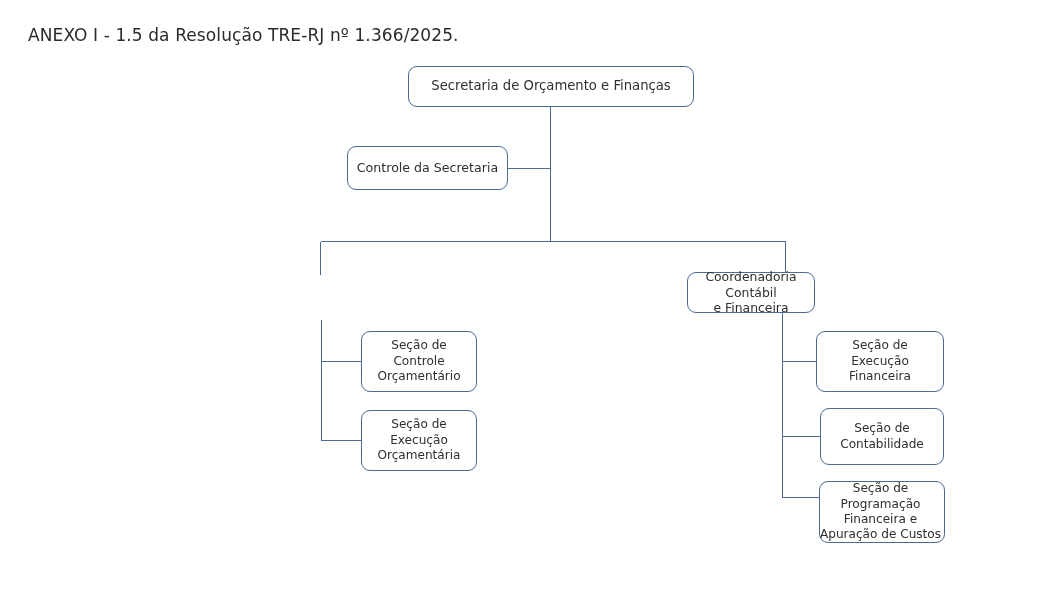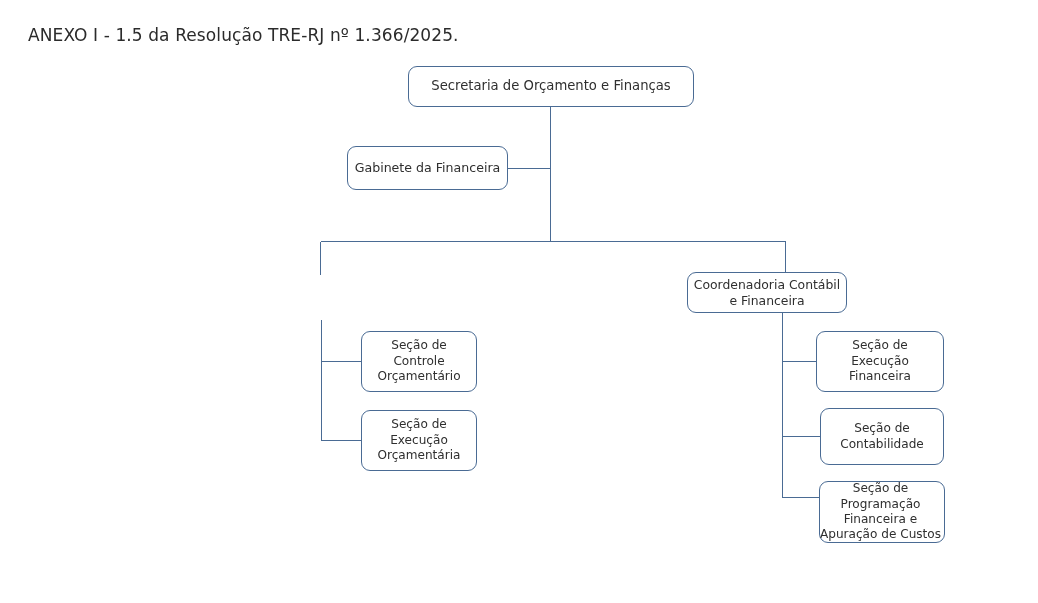--- a/index.html
+++ b/index.html
@@ -51,21 +51,21 @@
     color: #2f2f2f;
   }
   .node .label {
     display: block;
     width: 100%;
     white-space: pre-line;
   }
   .n-root      { left: 408px; top: 66px;  width: 286px; height: 41px; font-size: 13.2px; }
   .n-gabinete  { left: 347px; top: 146px; width: 161px; height: 44px; font-size: 12.6px; }
   .n-coord-orc { left: 249px; top: 275px; width: 160px; height: 45px; font-size: 12.4px; }
-  .n-coord-cf  { left: 687px; top: 272px; width: 160px; height: 41px; font-size: 12.4px; }
+  .n-coord-cf  { left: 687px; top: 272px; width: 128px; height: 41px; font-size: 12.4px; }
   .n-sec-ctrl  { left: 361px; top: 331px; width: 116px; height: 61px; font-size: 12.1px; }
   .n-sec-exec-o{ left: 361px; top: 410px; width: 116px; height: 61px; font-size: 12.1px; }
   .n-sec-exec-f{ left: 816px; top: 331px; width: 128px; height: 61px; font-size: 12.1px; }
   .n-sec-cont  { left: 820px; top: 408px; width: 124px; height: 57px; font-size: 12.1px; }
   .n-sec-prog  { left: 819px; top: 481px; width: 126px; height: 62px; font-size: 12.1px; }
   .n-sec-prog .label { width: 132px; margin-left: -3px; }
 </style>
 </head>
 <body>
 
@@ -94,21 +94,21 @@
       <line x1="782.5" y1="436.5" x2="820" y2="436.5"></line>
       <line x1="782.5" y1="497.5" x2="819" y2="497.5"></line>
     </g>
   </svg>
 
   <div class="node n-root">
     <span class="label">Secretaria de Orçamento e Finanças</span>
   </div>
 
   <div class="node n-gabinete">
-    <span class="label">Gabinete da Financeira</span>
+    <span class="label">Controle da Secretaria</span>
   </div>
 
 
   <div class="node n-coord-cf">
     <span class="label">Coordenadoria Contábil
 e Financeira</span>
   </div>
 
   <div class="node n-sec-ctrl">
     <span class="label">Seção de

